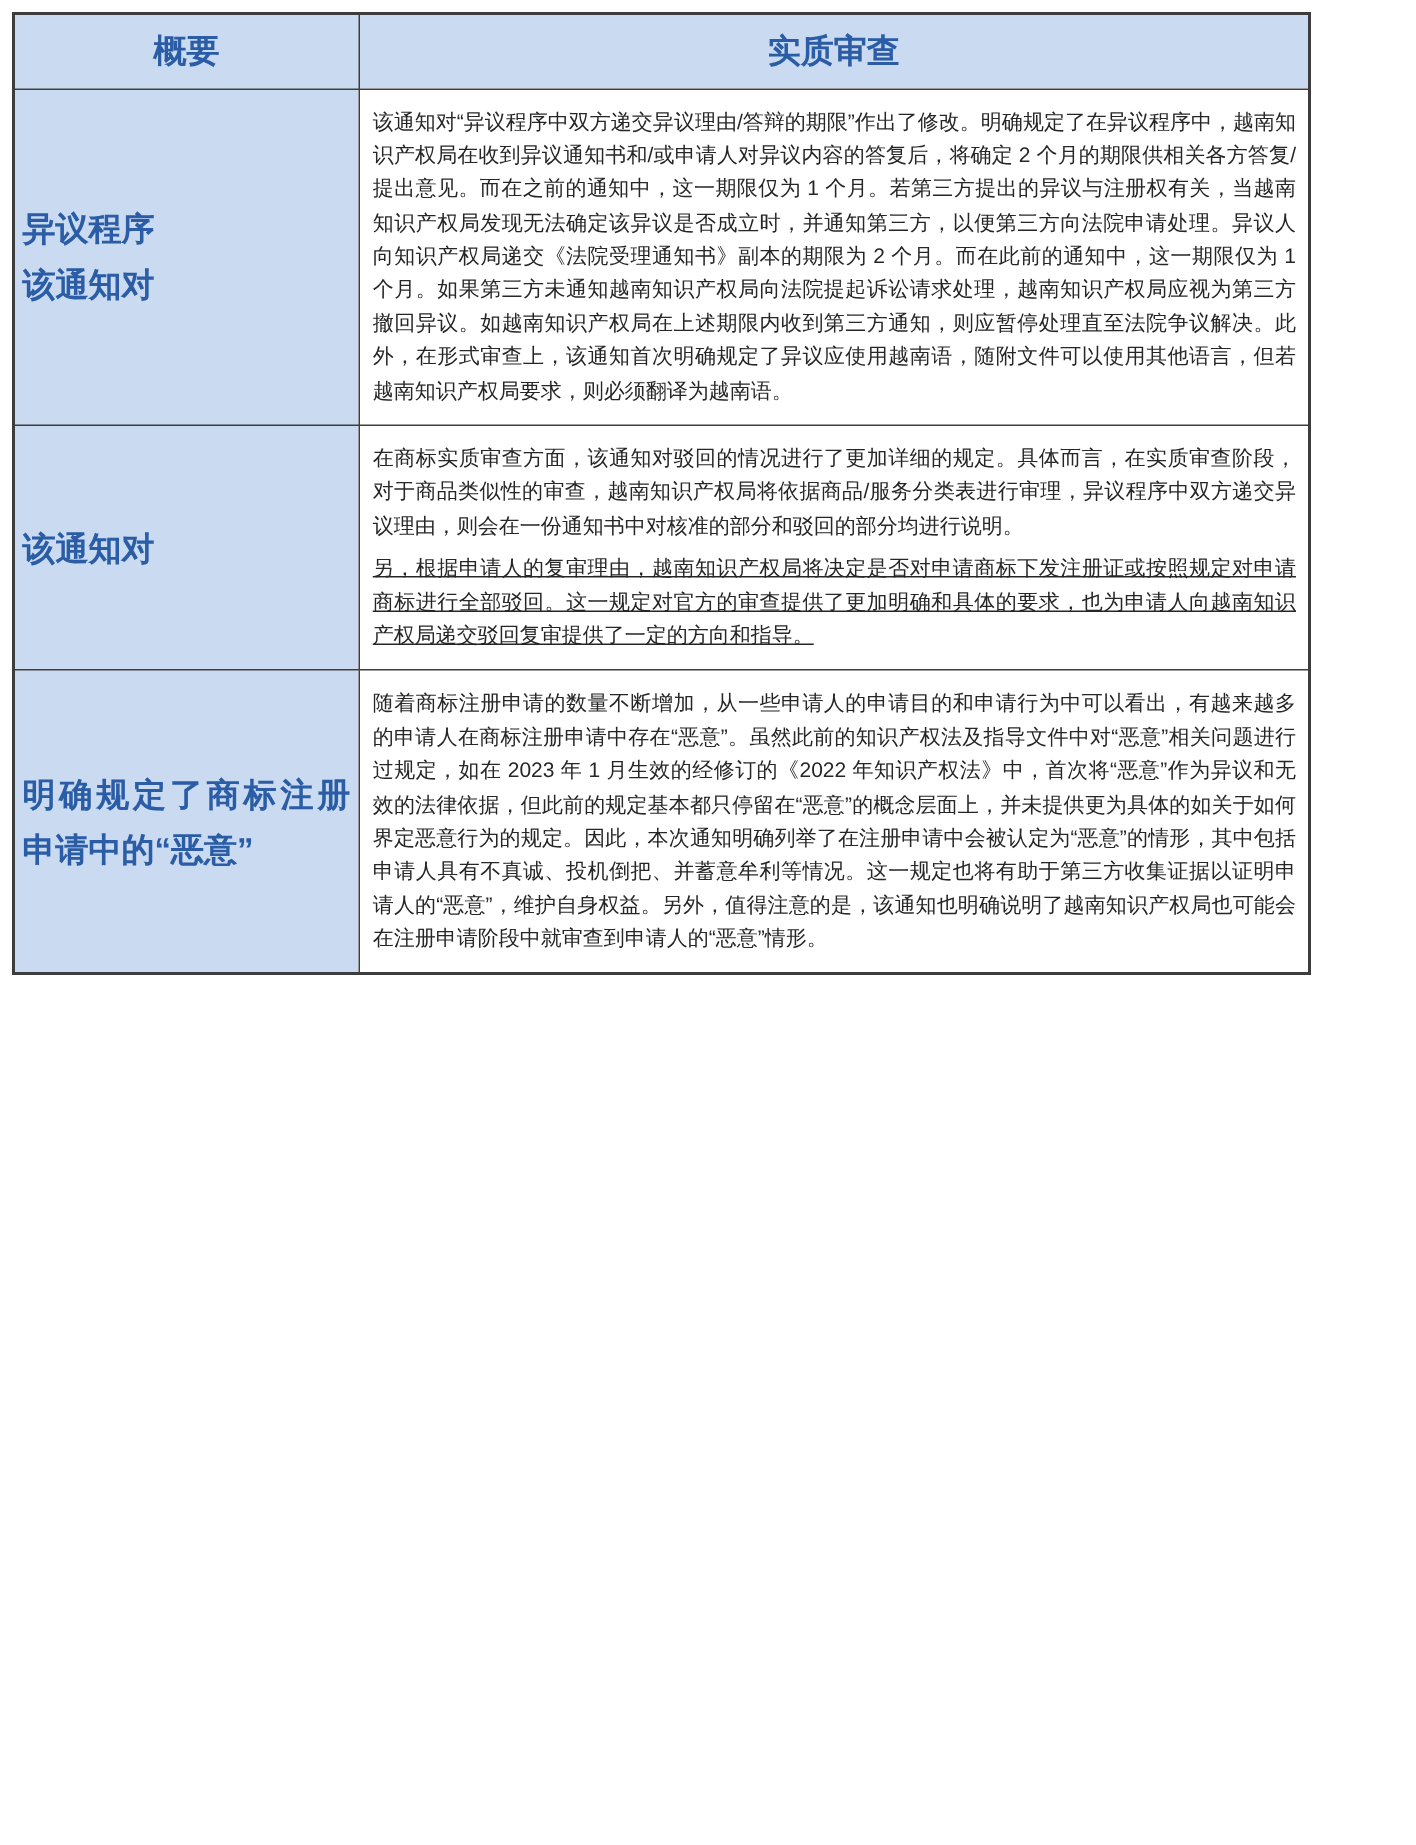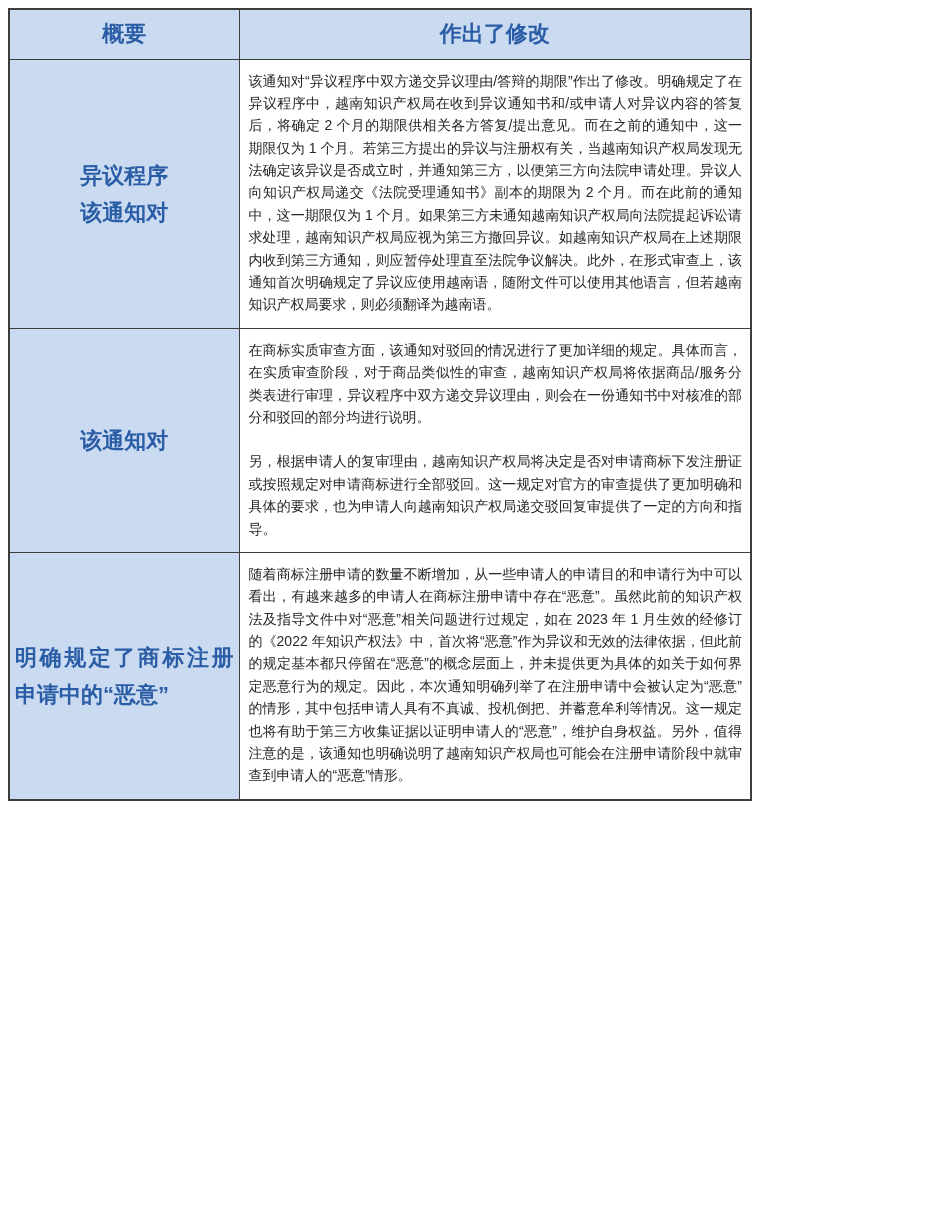--- a/index.html
+++ b/index.html
@@ -16,21 +16,21 @@
     background: var(--page_bg);
     font-family: "Liberation Sans", "DejaVu Sans", sans-serif;
   }
   .page {
     width: 944px;
     min-height: 1230px;
     padding: 8px;
     background: var(--page_bg);
   }
   table.notice-table {
-    width: 744px;
+    width: 866px;
     border-collapse: collapse;
     table-layout: fixed;
     border: 2px solid var(--border_color);
   }
   table.notice-table col.col-summary { width: 230px; }
   table.notice-table th,
   table.notice-table td {
     border: 1px solid var(--border_color);
   }
   
@@ -42,21 +42,21 @@
     text-align: center;
     height: 50px;
     padding: 4px;
   }
   
   tbody th.row-label {
     background: var(--header_bg);
     color: var(--header_text);
     font-size: 22px;
     font-weight: bold;
-    text-align: center;
+    text-align: left;
     vertical-align: middle;
     line-height: 37px;
     padding: 6px 5px;
   }
   tbody th.row-label.align-left {
     text-align: left;
     text-align: justify;
   }
   
   tbody td.row-content {
@@ -65,35 +65,35 @@
     vertical-align: top;
     padding: 10px 8px 12px 9px;
   }
   tbody td.row-content p {
     margin: 0;
     font-size: 14px;
     line-height: 1.6;
     text-align: justify;
     word-break: break-all;
   }
-  tbody td.row-content p + p { margin-top: 22px; }
+  tbody td.row-content p + p { margin-top: 6px; text-decoration: underline; }
 </style>
 </head>
 <body>
 
 <div class="page">
   <table class="notice-table">
     <colgroup>
       <col class="col-summary">
       <col class="col-content">
     </colgroup>
     <thead>
       <tr>
         <th>概要</th>
-        <th>作出了修改</th>
+        <th>实质审查</th>
       </tr>
     </thead>
     <tbody>
       <tr>
         <th class="row-label">
           <div>异议程序</div>
           <div>该通知对</div>
         </th>
         <td class="row-content">
           <p>该通知对“异议程序中双方递交异议理由/答辩的期限”作出了修改。明确规定了在异议程序中，越南知识产权局在收到异议通知书和/或申请人对异议内容的答复后，将确定 2 个月的期限供相关各方答复/提出意见。而在之前的通知中，这一期限仅为 1 个月。若第三方提出的异议与注册权有关，当越南知识产权局发现无法确定该异议是否成立时，并通知第三方，以便第三方向法院申请处理。异议人向知识产权局递交《法院受理通知书》副本的期限为 2 个月。而在此前的通知中，这一期限仅为 1 个月。如果第三方未通知越南知识产权局向法院提起诉讼请求处理，越南知识产权局应视为第三方撤回异议。如越南知识产权局在上述期限内收到第三方通知，则应暂停处理直至法院争议解决。此外，在形式审查上，该通知首次明确规定了异议应使用越南语，随附文件可以使用其他语言，但若越南知识产权局要求，则必须翻译为越南语。</p>

